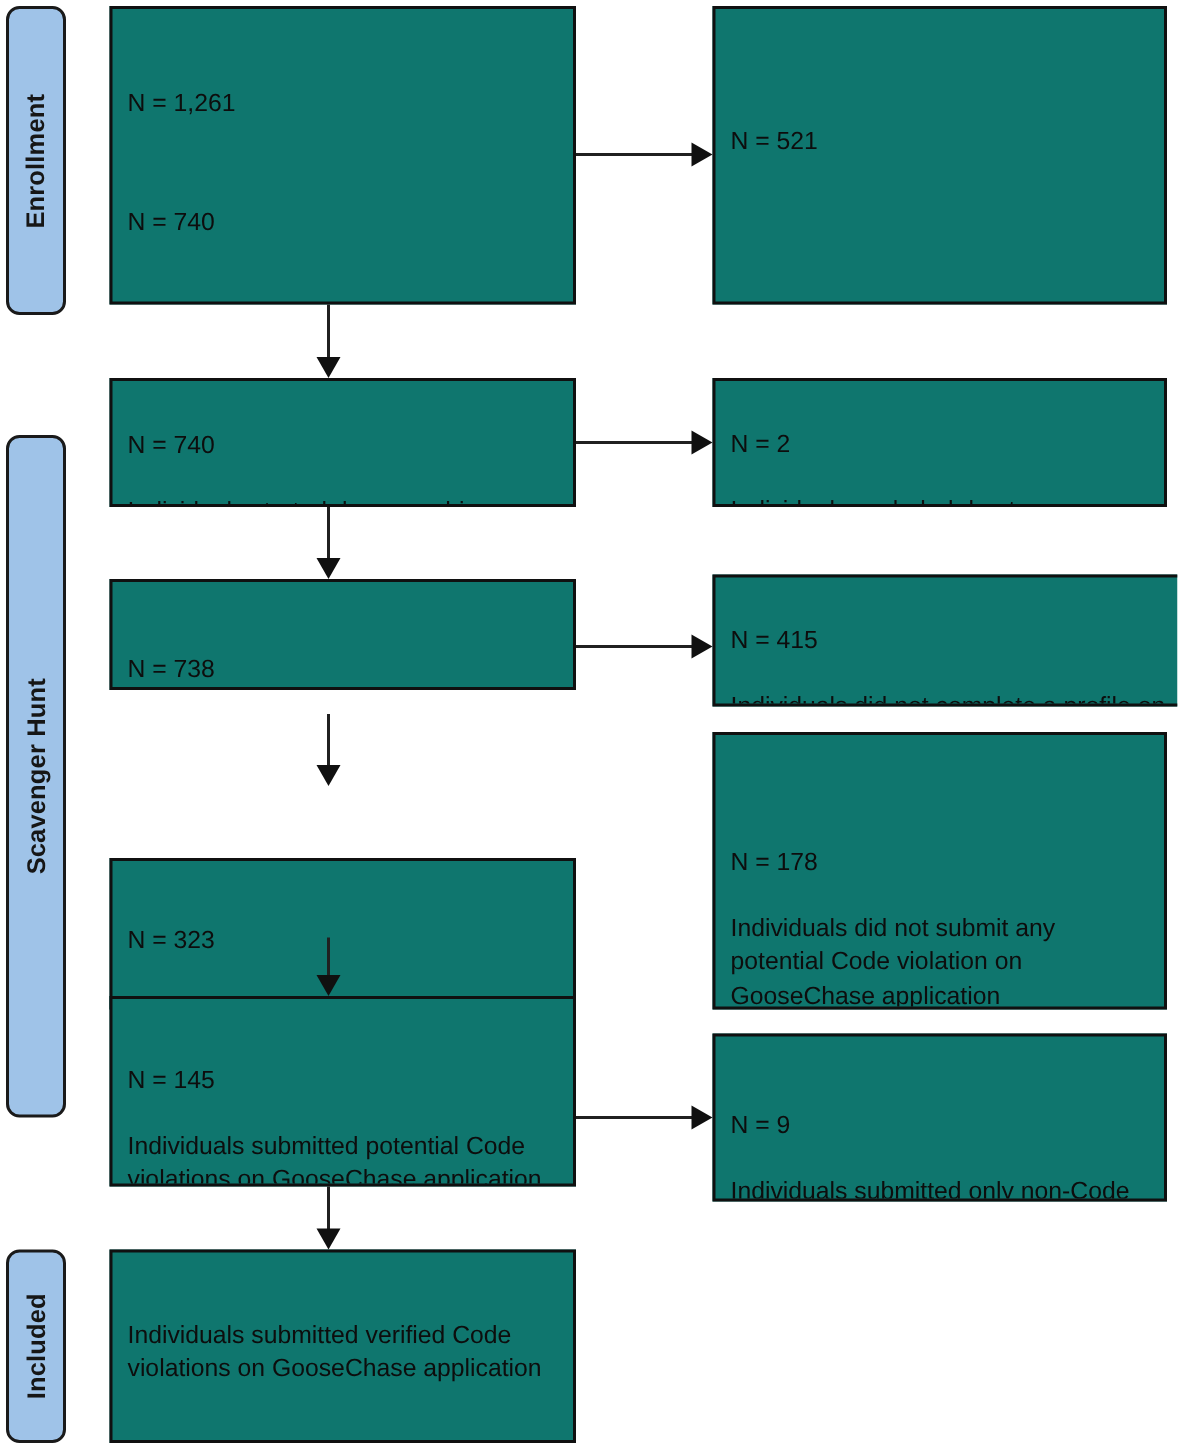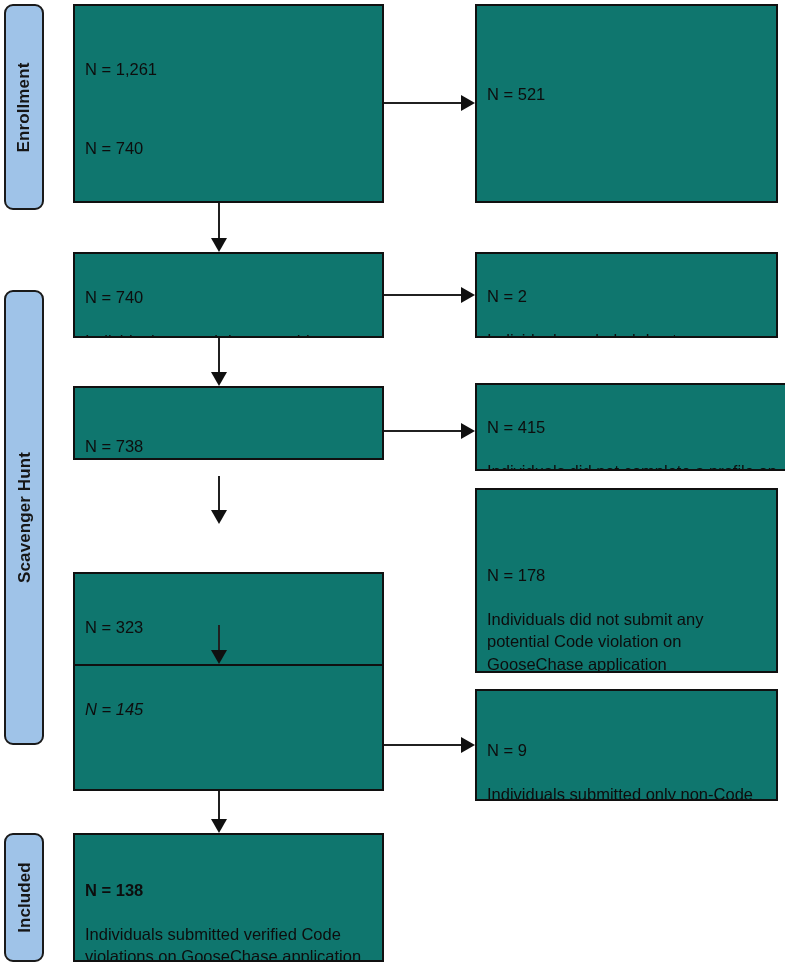--- a/index.html
+++ b/index.html
@@ -129,28 +129,28 @@
   </div>
 
   <div class="flow-box" style="left:73px; top:524px; width:311px; height:101px;margin-top:48px;">
     <div class="box-text" style="top:20px;">
       <span class="n-line">N = 323</span>
       <span class="n-line">Individuals created a profile on GooseChase application</span>
     </div>
   </div>
 
   <div class="flow-box" style="left:73px; top:664px; width:311px; height:127px;">
-    <div class="box-text" style="top:10px;font-style:italic;">
+    <div class="box-text" style="top:21px;">
       <span class="n-line">N = 145</span>
+      <span class="n-line">Individuals submitted potential Code violations on GooseChase application</span>
     </div>
   </div>
 
   <div class="flow-box" style="left:73px; top:833px; width:311px; height:129px;">
     <div class="box-text" style="top:22px;">
-      <span class="n-line bold">N = 138</span>
       <span class="n-line">Individuals submitted verified Code violations on GooseChase application</span>
     </div>
   </div>
 
   <div class="flow-box" style="left:475px; top:4px; width:303px; height:199px;">
     <div class="box-text" style="top:55px;">
       <span class="n-line">N = 521</span>
     </div>
   </div>
 

